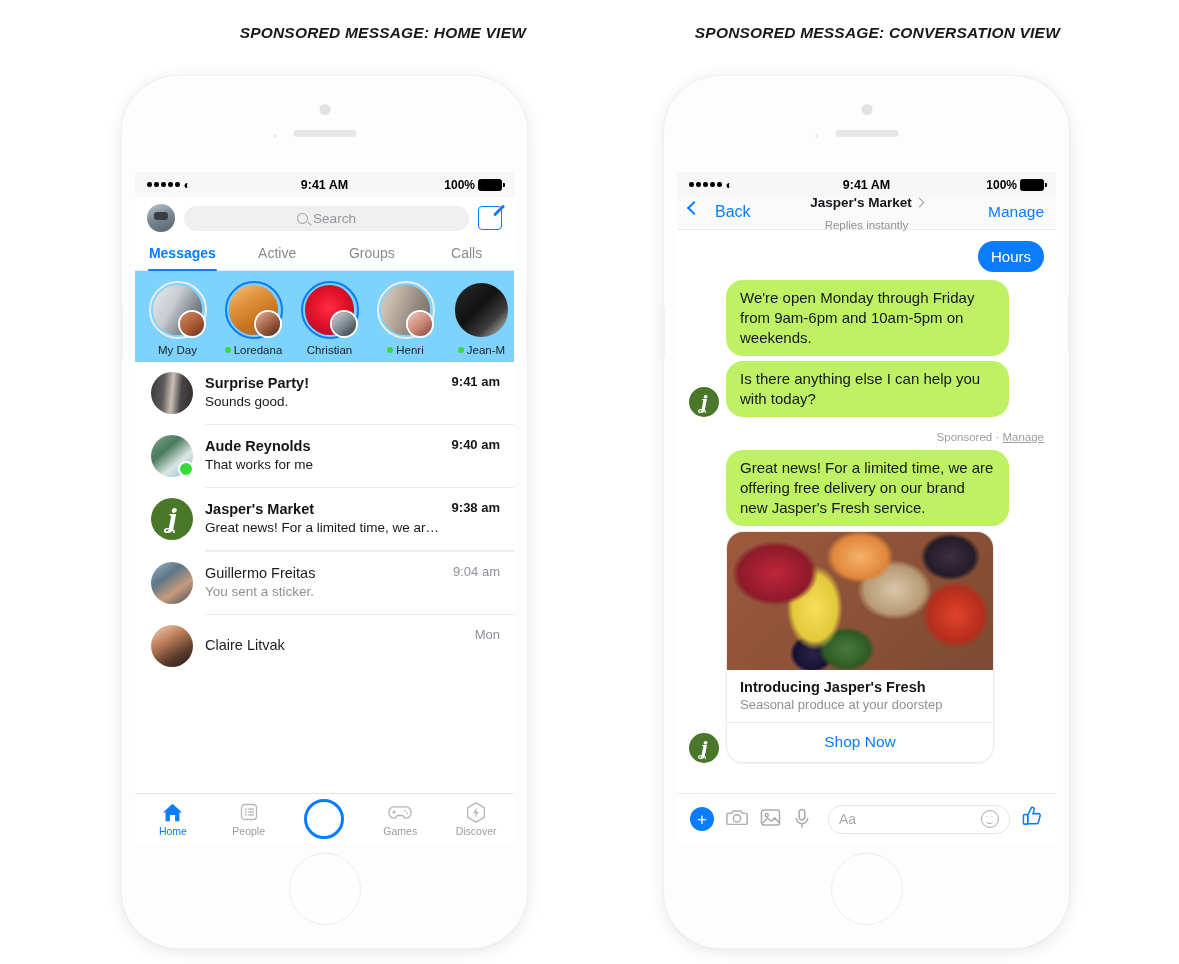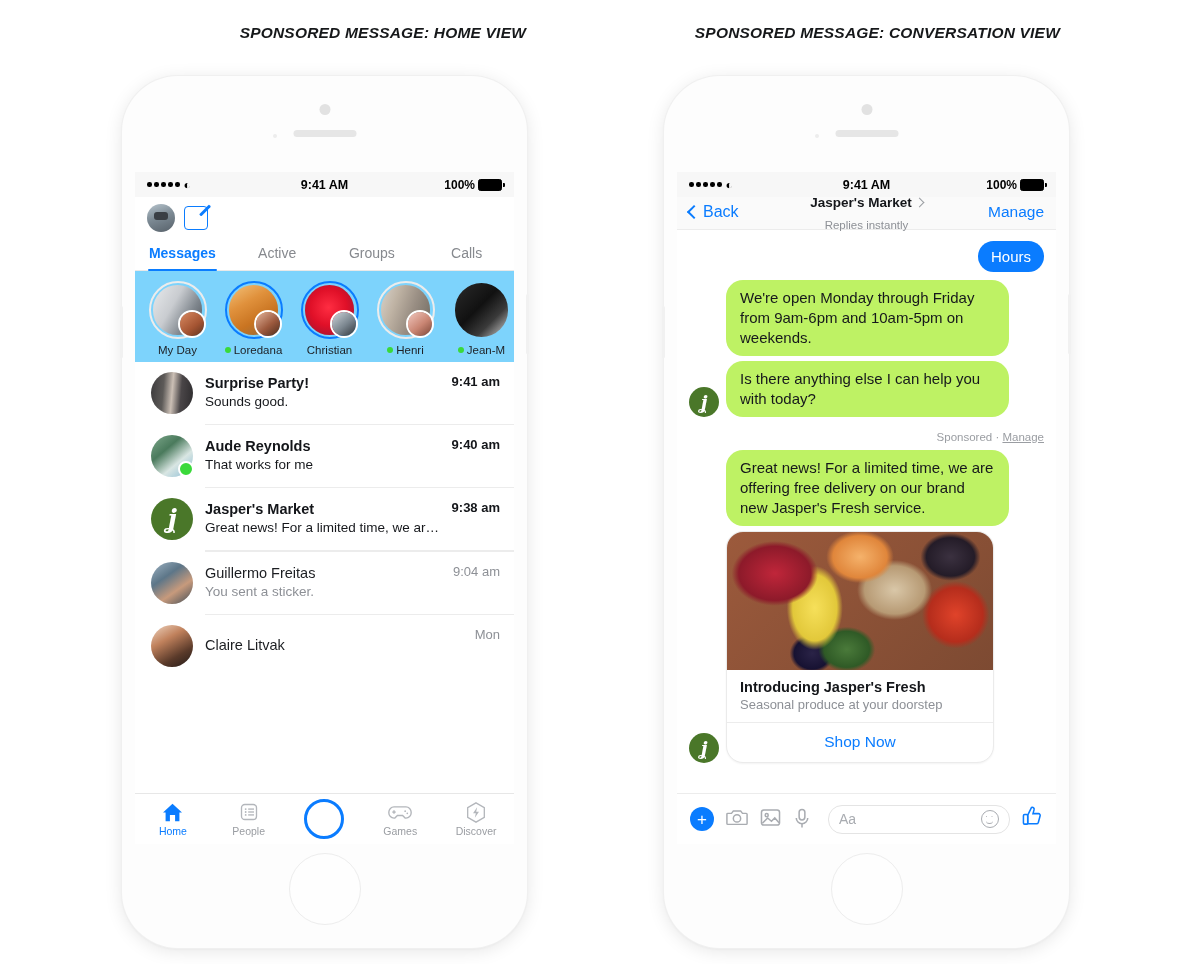--- a/index.html
+++ b/index.html
@@ -169,21 +169,21 @@
   .tbitem{flex:1;text-align:center;font-size:10.5px;color:#9a9da2;}
   .tbitem.active{color:#0a7cff;}
   .tbicon{height:22px;display:flex;align-items:center;justify-content:center;margin-bottom:2px;}
   .bigcircle{width:34px;height:34px;border-radius:50%;border:3px solid #0a7cff;margin:0 auto;}
 
   
   .cv-nav{
     display:flex;align-items:center;padding:6px 12px 8px;background:#fafafa;
     border-bottom:1px solid #ececec;position:relative;
   }
-  .back{display:flex;align-items:center;gap:4px;color:#0a7cff;font-size:16px;flex:0 0 auto;}
+  .back{display:flex;gap:16px;color:#0a7cff;font-size:16px;flex:0 0 auto;}
   .chev-l{display:inline-block;width:8px;height:8px;border-left:2.4px solid #0a7cff;border-bottom:2.4px solid #0a7cff;transform:rotate(45deg);}
   .cv-title{position:absolute;left:0;right:0;text-align:center;pointer-events:none;}
   .cv-title .t1{font-size:13.5px;font-weight:bold;color:#14161a;display:inline-flex;align-items:center;gap:4px;}
   .chev-r{display:inline-block;width:6px;height:6px;border-right:1.6px solid #9a9da2;border-top:1.6px solid #9a9da2;transform:rotate(45deg);}
   .cv-title .t2{font-size:11.5px;color:#8d9096;margin-top:8px;}
   .manage-btn{margin-left:auto;color:#0a7cff;font-size:15.5px;flex:0 0 auto;}
 
   .thread{position:absolute;left:0;right:0;top:25px;bottom:50px;overflow:hidden;padding-bottom:4px;}
   .thread-inner{padding:0 12px;}
   .bubble-out{
@@ -272,20 +272,24 @@
       </div>
       <div class="sb-time">9:41 AM</div>
       <div class="sb-right">
         <span>100%</span>
         <span class="batt"></span>
       </div>
     </div>
 
     <div class="nav-row">
       <div class="me-avatar"></div>
+      <div class="searchbar">
+        <span class="mag"></span>
+        <span>Search</span>
+      </div>
       <div class="compose"></div>
     </div>
 
     <div class="tabs">
       <div class="tab active">Messages</div>
       <div class="tab">Active</div>
       <div class="tab">Groups</div>
       <div class="tab">Calls</div>
     </div>
 

